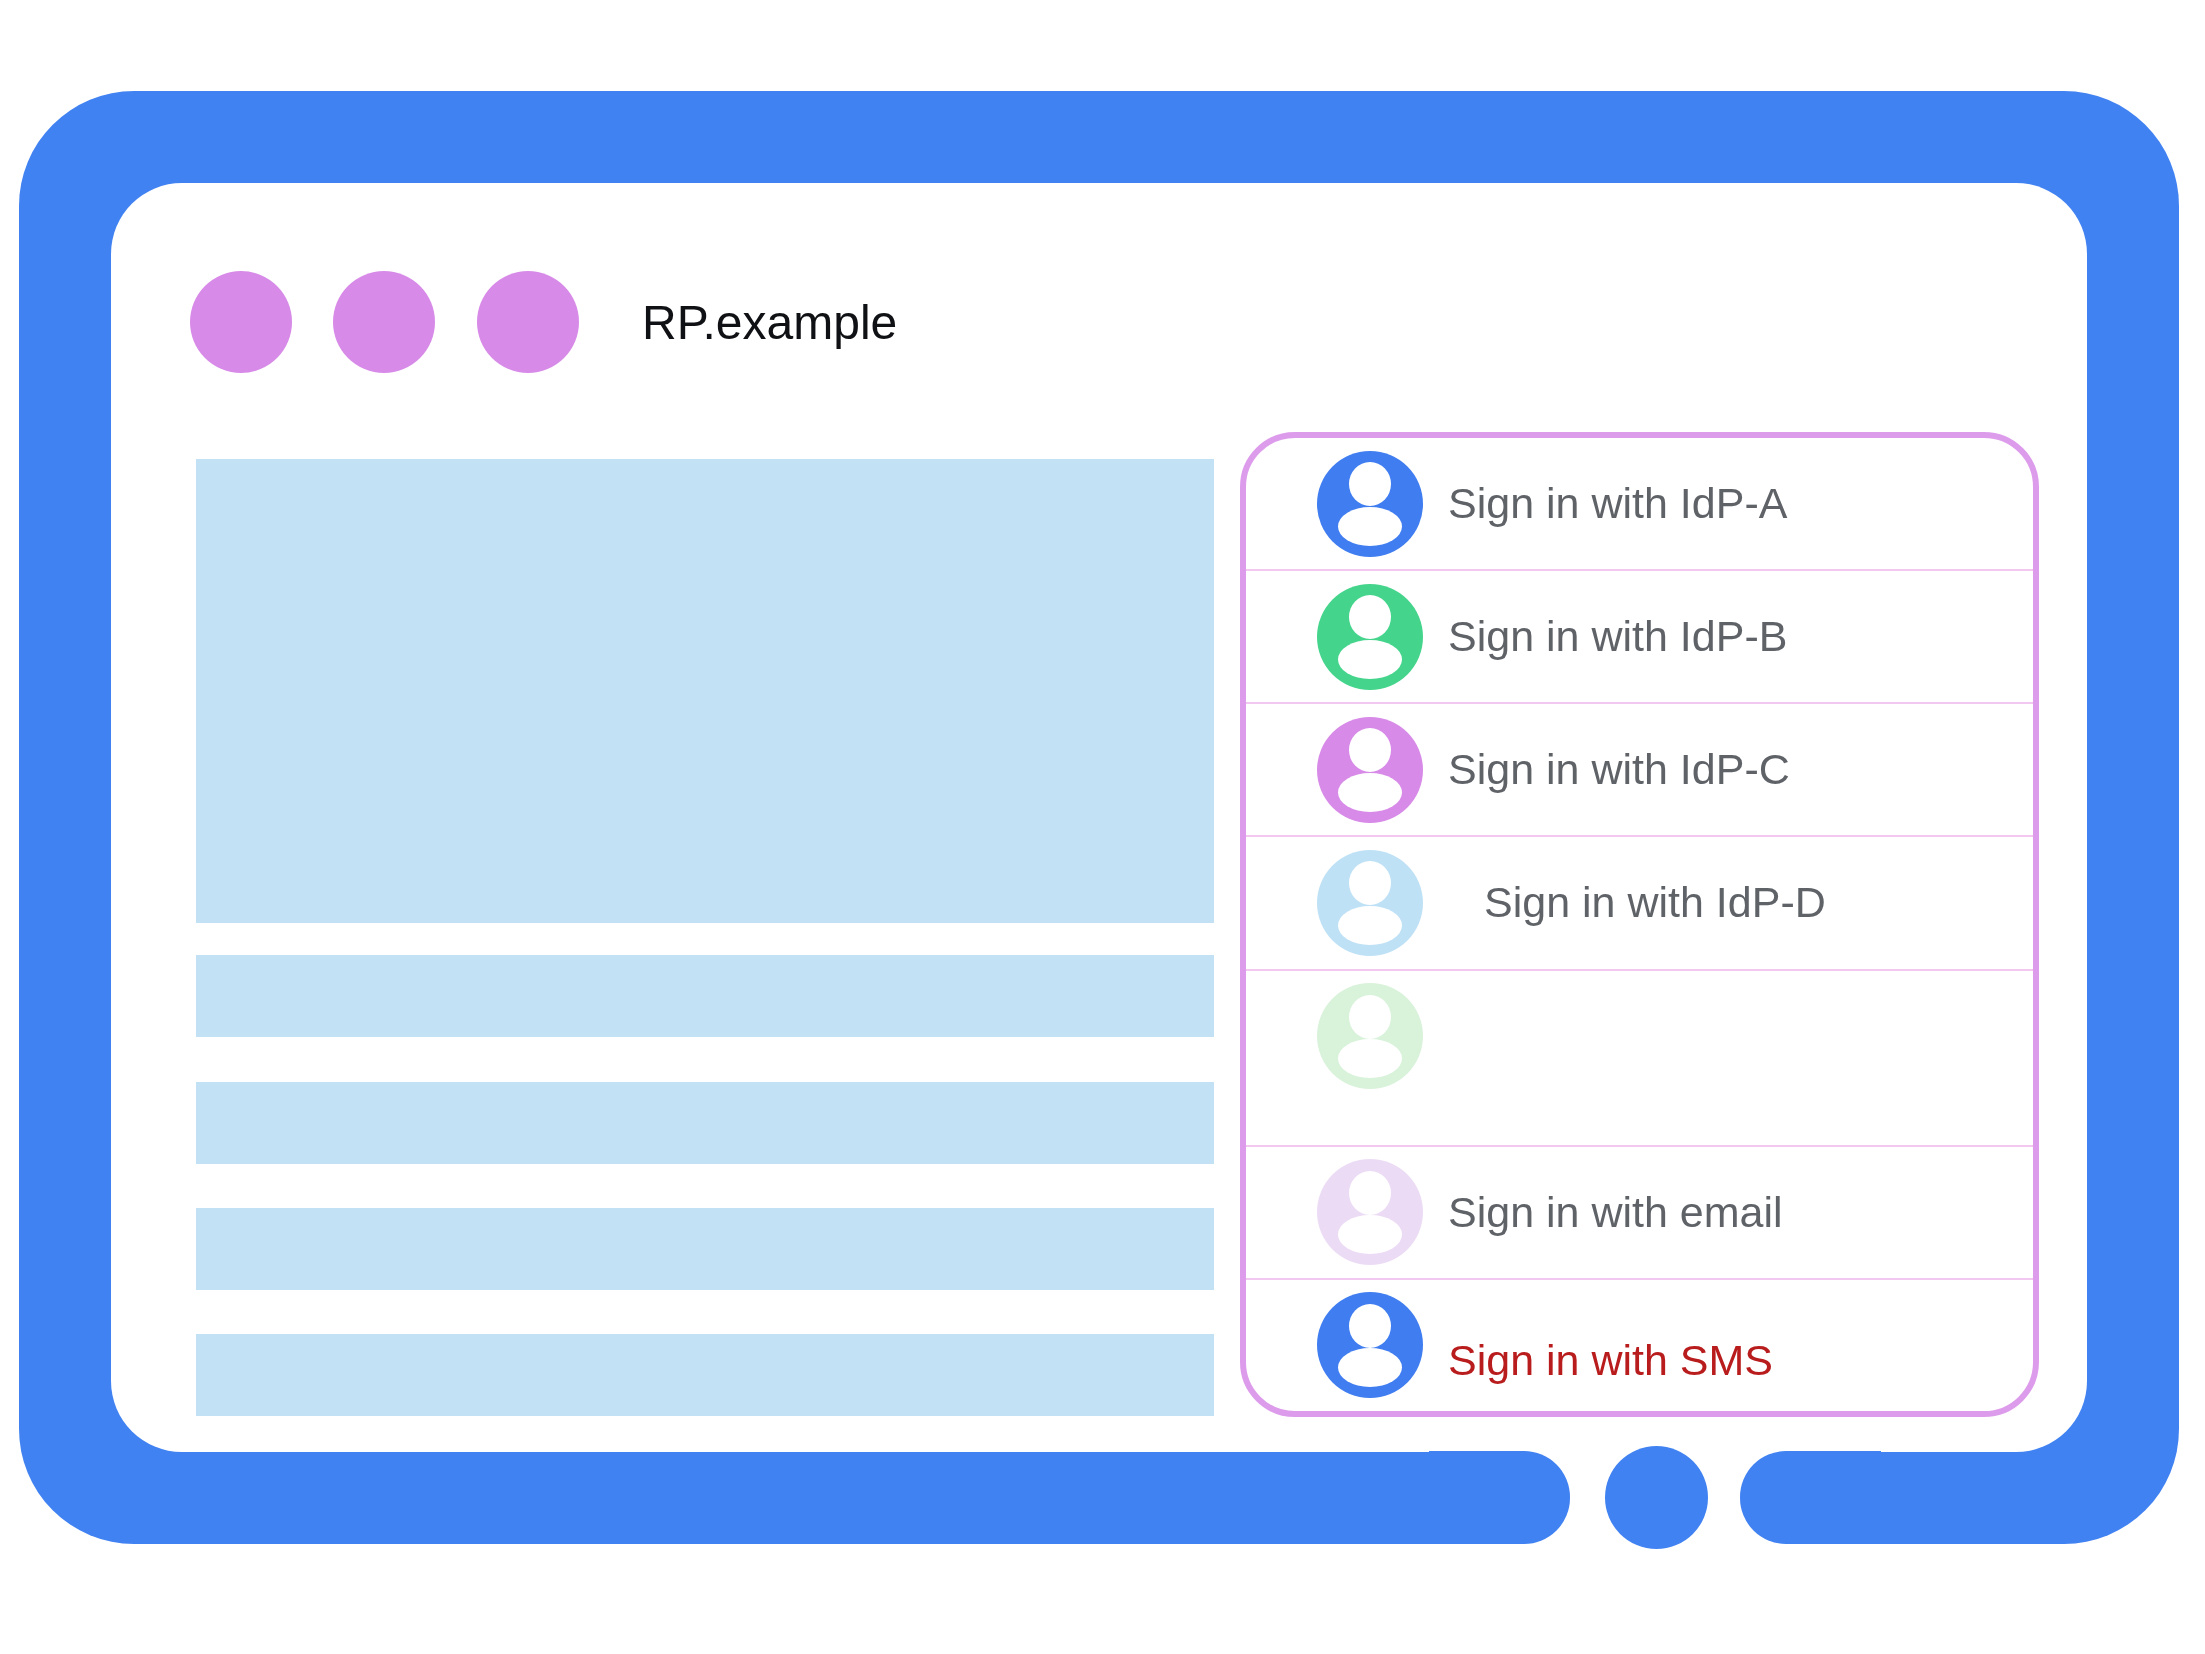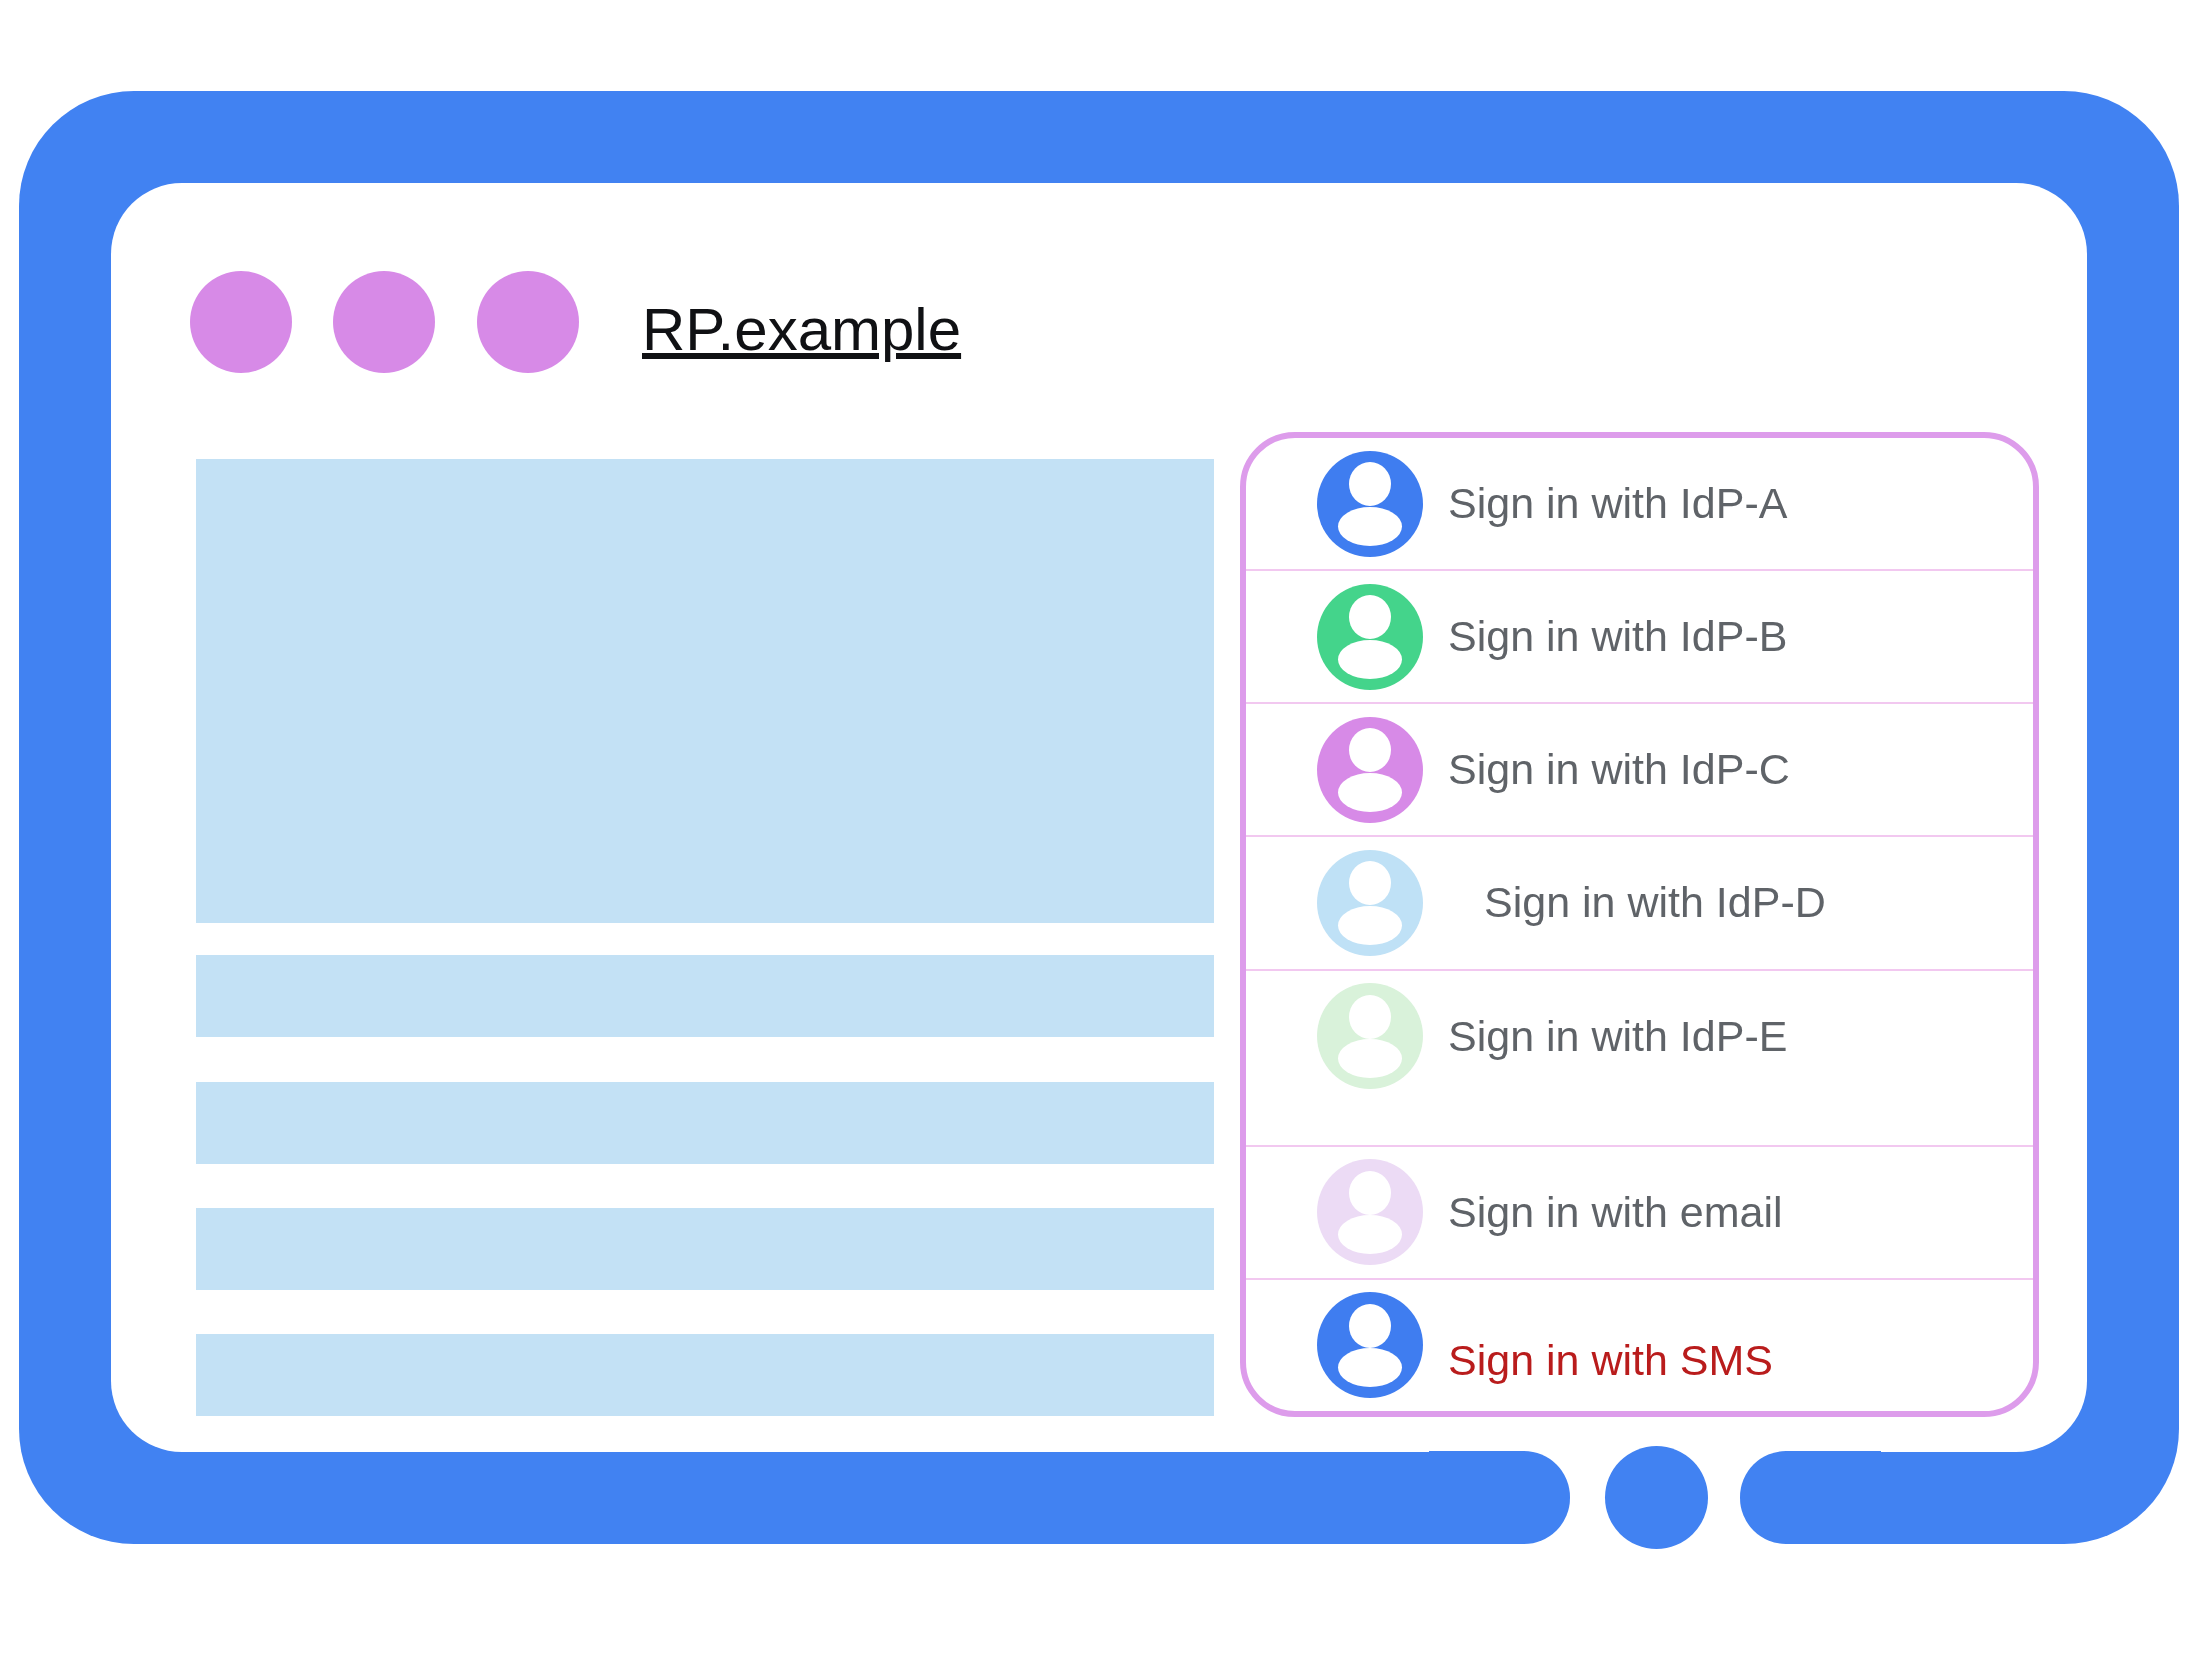--- a/index.html
+++ b/index.html
@@ -16,21 +16,21 @@
   
   .notch-cover{left:1524px;top:1441px;width:261px;height:115px;background:#ffffff;}
   .notch-cap{top:1451px;width:141px;height:93px;}
   .cap-left{left:1429px;border-radius:0 46px 46px 0;}
   .cap-right{left:1740px;border-radius:46px 0 0 46px;}
   .notch-circle{left:1605px;top:1446px;width:103px;height:103px;border-radius:50%;}
 
   
   .dot{top:271px;width:102px;height:102px;border-radius:50%;}
   .dot1{left:190px;} .dot2{left:333px;} .dot3{left:477px;}
-  .page-title{left:642px;top:295px;font-size:60px;line-height:1.15;font-weight:500;color:#101114;white-space:nowrap;text-decoration:underline;}
+  .page-title{left:642px;top:295px;font-size:48px;line-height:1.15;font-weight:500;color:#101114;white-space:nowrap;}
 
   
   .ph{left:196px;width:1018px;}
   .ph-hero{top:459px;height:464px;}
   .ph-line1{top:955px;} .ph-line2{top:1082px;} .ph-line3{top:1208px;} .ph-line4{top:1334px;}
   .ph-line{height:82px;}
 
   
   .panel{
     left:1240px;top:432px;width:799px;height:985px;
@@ -111,21 +111,20 @@
         <div class="shoulders"></div>
     </div>
     <div class="signin-label" style="color: rgb(95, 99, 104);">Sign in with IdP-D</div>
   </div>
 
   <div class="signin-row" style="border-top-color: rgb(242, 200, 240);">
     <div class="avatar" style="background: rgb(217, 242, 218);">
       <div class="head"></div>
         <div class="shoulders"></div>
     </div>
-    <div class="signin-label" style="color: rgb(95, 99, 104);">Sign in with IdP-E</div>
   </div>
 
   <div class="signin-row" style="border-top-color: rgb(242, 200, 240); margin-top: 43px;">
     <div class="avatar" style="background: rgb(236, 219, 245);">
       <div class="head"></div>
         <div class="shoulders"></div>
     </div>
     <div class="signin-label" style="color: rgb(95, 99, 104);">Sign in with email</div>
   </div>
 

